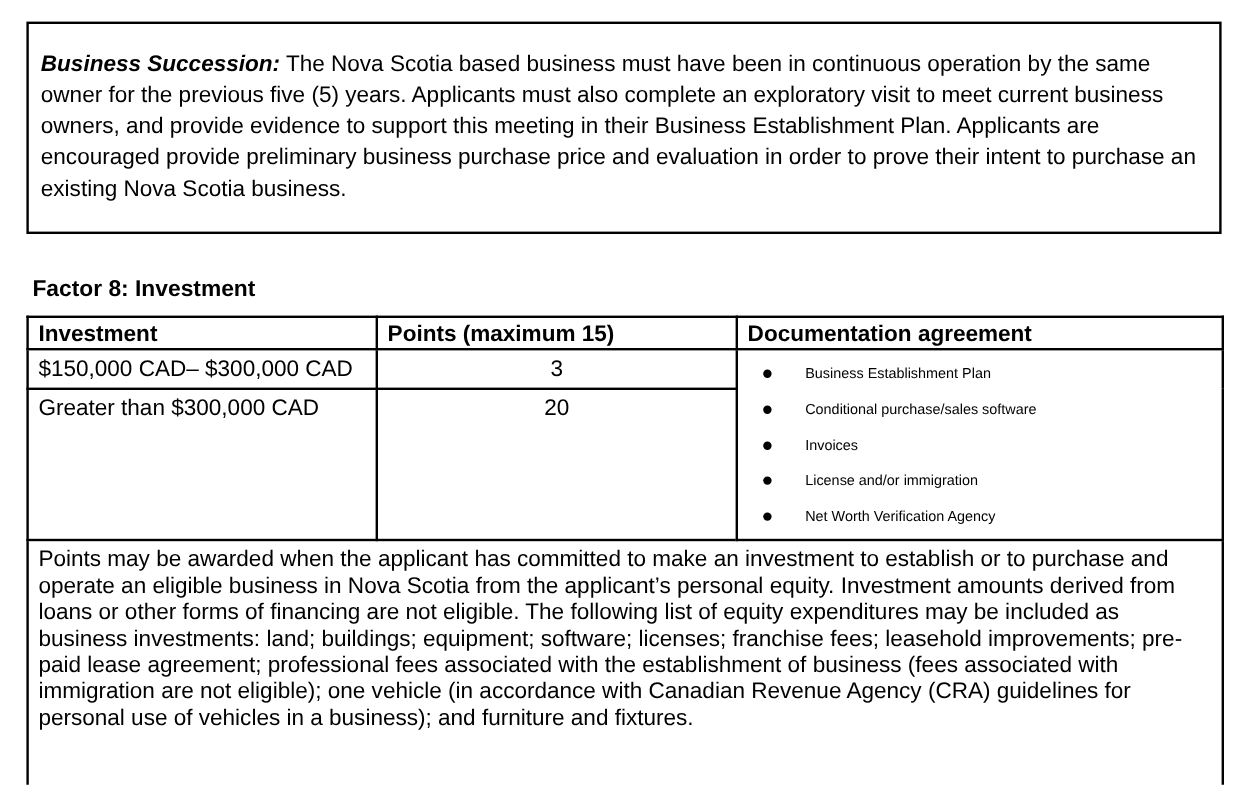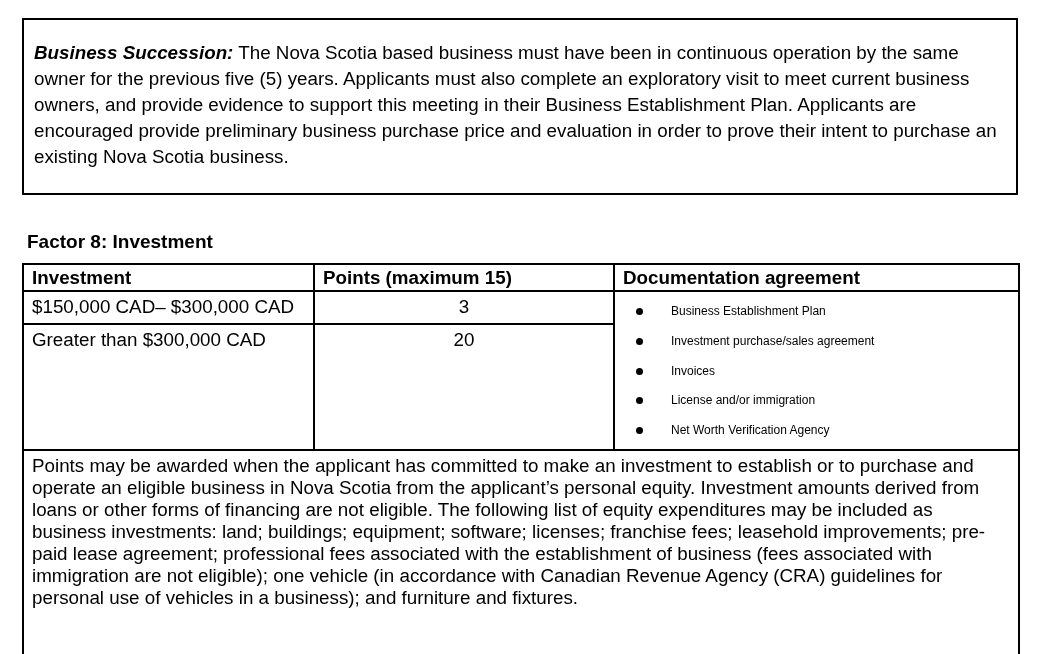--- a/index.html
+++ b/index.html
@@ -99,21 +99,21 @@
         <th>Investment</th>
         <th>Points (maximum 15)</th>
         <th>Documentation agreement</th>
       </tr>
       <tr class="row-1">
         <td>$150,000 CAD– $300,000 CAD</td>
         <td class="points-cell">3</td>
         <td class="doc-cell" rowspan="2">
           <ul class="doc-list">
             <li><span class="bullet"></span><span>Business Establishment Plan</span></li>
-            <li><span class="bullet"></span><span>Investment purchase/sales agreement</span></li>
+            <li><span class="bullet"></span><span>Conditional purchase/sales software</span></li>
             <li><span class="bullet"></span><span>Invoices</span></li>
             <li><span class="bullet"></span><span>License and/or immigration</span></li>
             <li><span class="bullet"></span><span>Net Worth Verification Agency</span></li>
           </ul>
         </td>
       </tr>
       <tr class="row-2">
         <td>Greater than $300,000 CAD</td>
         <td class="points-cell">20</td>
       </tr>

